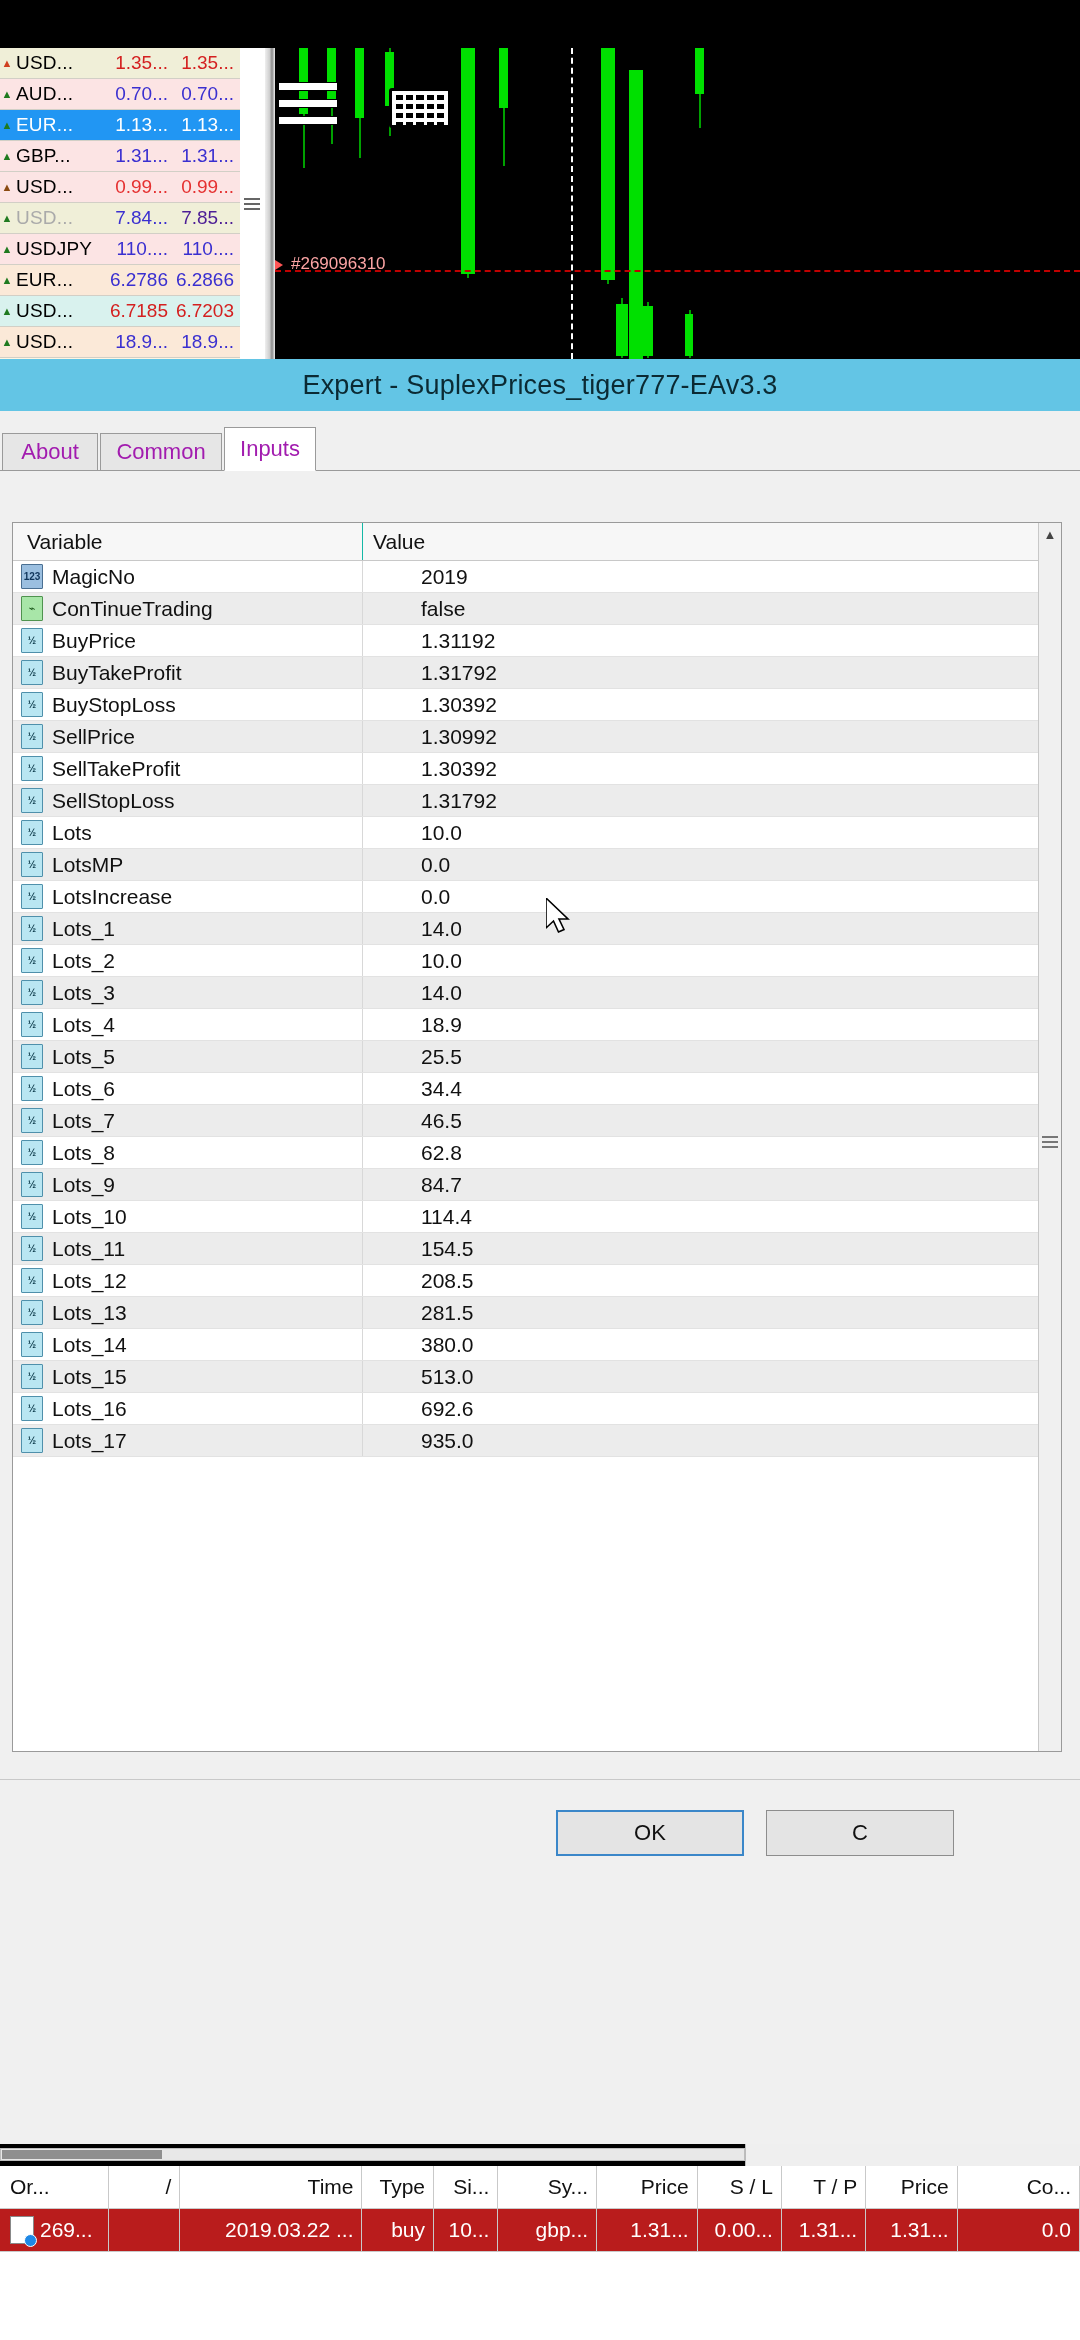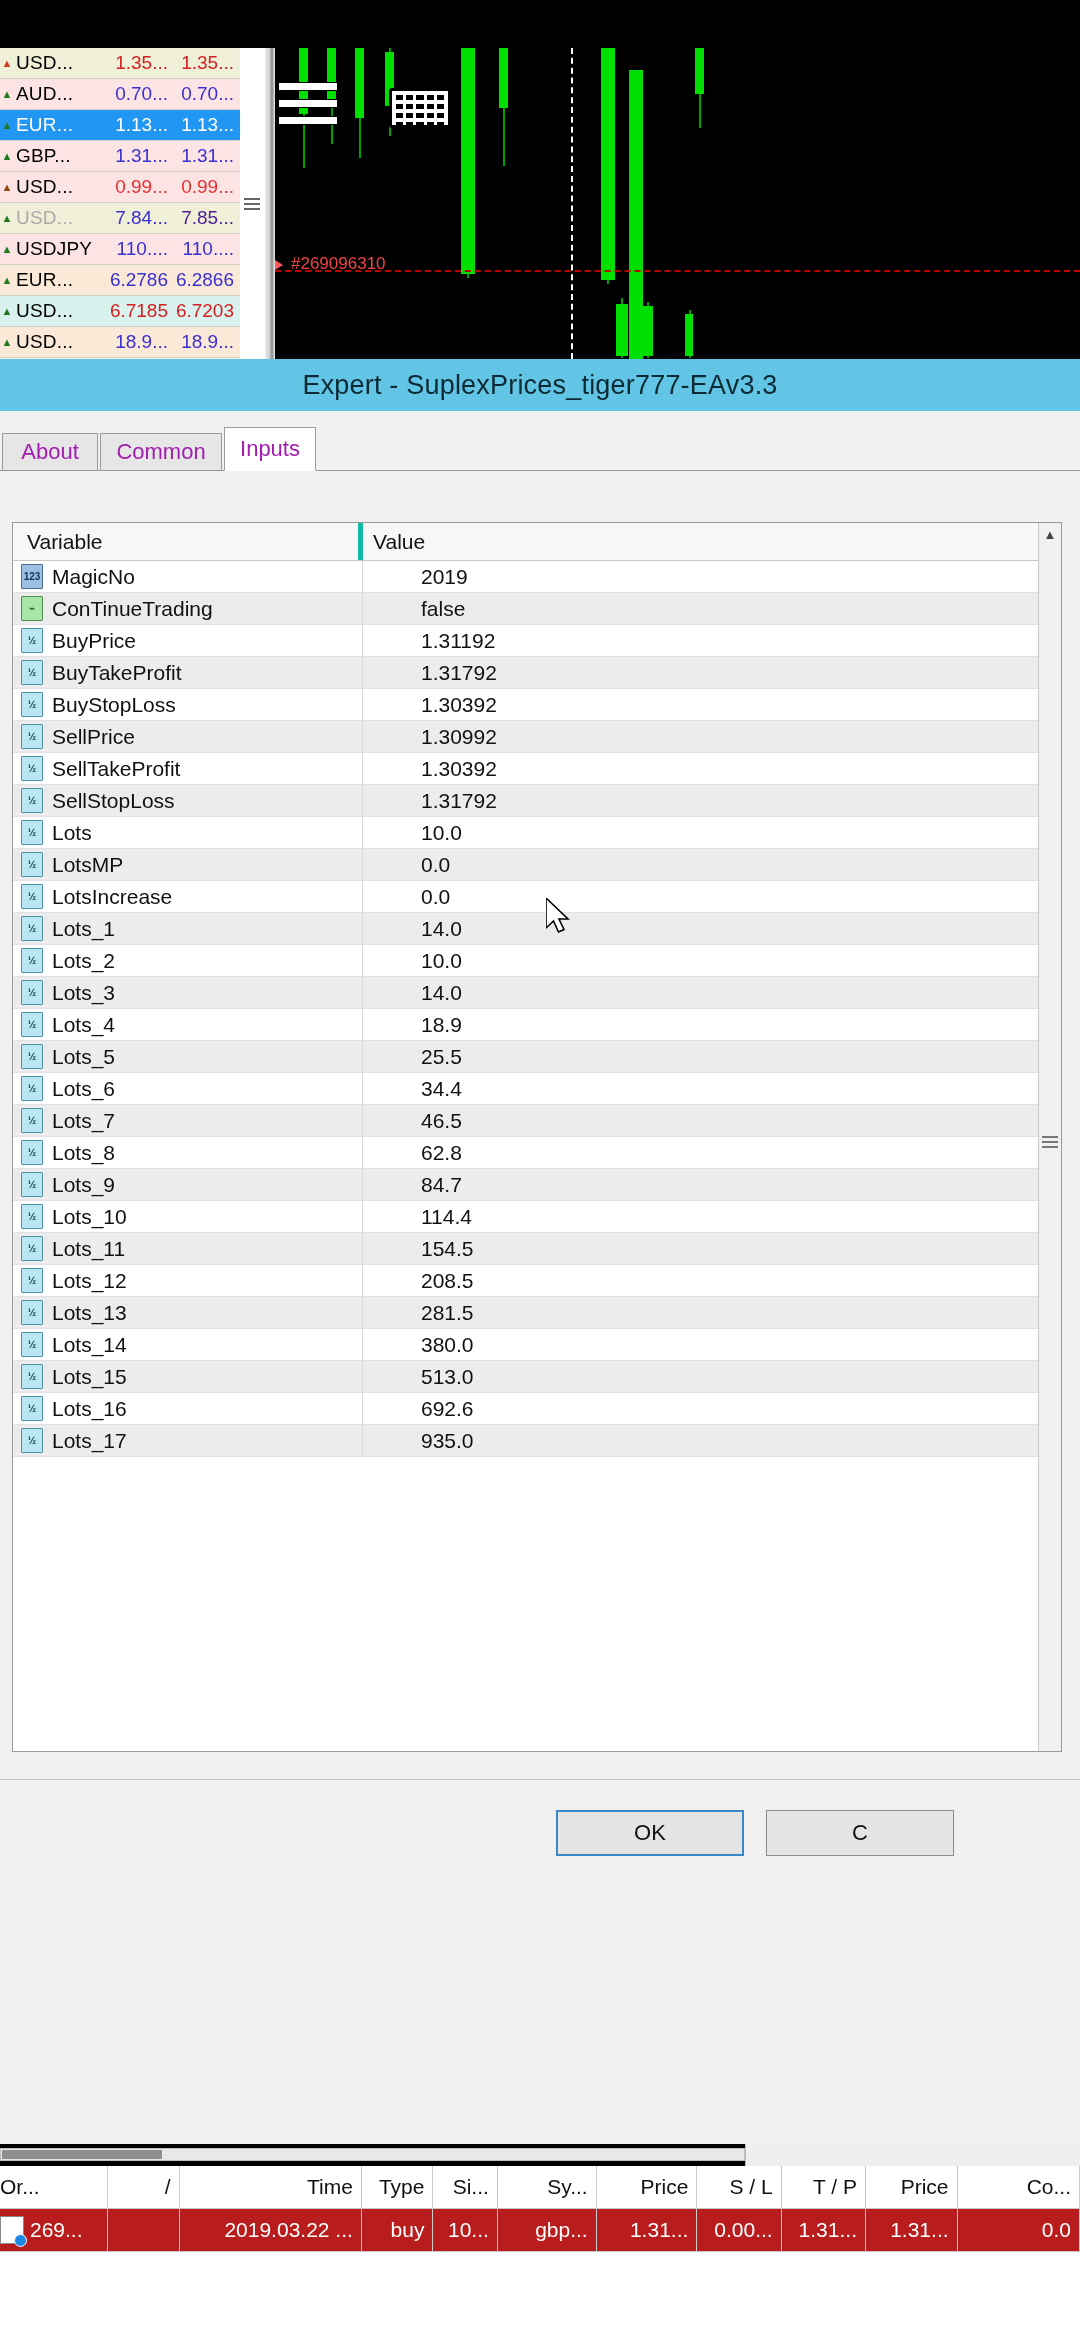--- a/index.html
+++ b/index.html
@@ -27,21 +27,21 @@
   .mw-grip i{display:block;height:2px;background:#666;margin:3px 1px;}
 
   .splitter{position:absolute;left:265px;top:48px;width:10px;height:311px;
     background:linear-gradient(to right,#efefef 0%,#cfcfcf 45%,#8a8a8a 70%,#efefef 100%);}
 
   .chart{position:absolute;left:275px;top:48px;width:805px;height:311px;background:#000;overflow:hidden;}
   .cndl{position:absolute;background:#00e000;}
   .cwick{position:absolute;background:#00a000;width:2px;}
   .dashline{position:absolute;left:0;right:0;height:0;border-top:2px dashed #c00000;}
   .vline{position:absolute;top:0;bottom:0;width:0;border-left:2px dashed #ffffff;}
-  .ordlabel{position:absolute;color:#ef4444;font-size:17px;white-space:nowrap;text-shadow:0 0 2px #000;font-family:"Liberation Sans",sans-serif;}
+  .ordlabel{position:absolute;color:#fca5a5;font-size:17px;white-space:nowrap;text-shadow:0 0 2px #000;font-family:"Liberation Sans",sans-serif;}
   .leftarrow{position:absolute;width:0;height:0;border-top:5px solid transparent;border-bottom:5px solid transparent;border-left:8px solid #ff5555;}
 
   .ovl-ham{position:absolute;left:278px;top:82px;width:60px;height:48px;}
   .ovl-ham i{display:block;height:9px;background:#fff;border:1px solid #000;margin-bottom:8px;box-sizing:border-box;}
   .ovl-kbd{position:absolute;left:389px;top:88px;width:62px;height:40px;background:#fff;border:3px solid #000;border-radius:3px;box-sizing:border-box;}
   .ovl-kbd .kr{display:flex;gap:3px;margin:4px 4px 0 4px;}
   .ovl-kbd .kr b{flex:1;height:5px;background:#000;display:block;}
 
   
   .dlg{position:absolute;left:0;top:359px;width:1080px;height:1785px;background:#f0f0f0;}
@@ -49,21 +49,21 @@
   .dlg-title span{font-size:27px;color:#0b2a33;letter-spacing:.2px;}
 
   .tabstrip{position:relative;height:46px;background:#f0f0f0;margin-top:14px;padding-left:0;}
   .tabline{position:absolute;left:0;right:0;bottom:0;border-bottom:1px solid #9a9a9a;}
   .tab{position:absolute;bottom:0;height:38px;display:flex;align-items:center;justify-content:center;
     font-size:22px;color:#a21caf;background:#e6e6e6;border:1px solid #9a9a9a;box-sizing:border-box;}
   .tab.active{background:#fff;border-bottom:1px solid #fff;height:44px;z-index:3;}
 
   .grid-wrap{position:absolute;left:12px;top:163px;width:1050px;height:1230px;background:#fff;border:1px solid #9a9a9a;box-sizing:border-box;overflow:hidden;}
   .ghead{display:flex;height:38px;background:#f7f7f7;border-bottom:1px solid #c8c8c8;font-size:21px;color:#111;box-sizing:border-box;}
-  .ghead .c1{width:350px;padding-left:14px;display:flex;align-items:center;border-right:5px solid #14b8a6;box-sizing:border-box;}
+  .ghead .c1{width:350px;padding-left:14px;display:flex;align-items:center;border-right:1px solid #14b8a6;box-sizing:border-box;}
   .ghead .c2{flex:1;padding-left:10px;display:flex;align-items:center;}
   .grow{display:flex;height:32px;font-size:21px;color:#111;box-sizing:border-box;border-bottom:1px solid #e2e2e2;gap:48px;}
   .grow.alt{background:#ececec;}
   .grow .c1{width:350px;display:flex;align-items:center;padding-left:8px;border-right:1px solid #d8d8d8;box-sizing:border-box;}
   .grow .c2{flex:1;display:flex;align-items:center;padding-left:10px;}
   .vicon{width:20px;height:23px;margin-right:9px;flex:0 0 20px;border:1px solid #6b8fb0;border-radius:1px;
     display:flex;align-items:center;justify-content:center;font-size:11px;color:#0b3c5d;background:#bfe4f2;}
   .vicon.int{background:#9bbfe0;border-color:#4a6f92;color:#10365c;font-size:10px;font-weight:bold;}
   .vicon.bool{background:#a8e6a8;border-color:#4f934f;color:#0c4a0c;}
   .vicon.flt{background:#b9e6f2;border-color:#4f90ab;color:#0c3a4a;font-size:10px;font-weight:bold;}
@@ -82,21 +82,21 @@
   .term{position:absolute;left:0;top:2144px;width:1080px;height:196px;background:#000;}
   .term-scrollrow{position:absolute;left:0;top:0;width:1080px;height:22px;background:#000;}
   .term-scrollrow .track{position:absolute;left:0;top:4px;width:745px;height:13px;background:#e8e8e8;border:1px solid #bdbdbd;box-sizing:border-box;}
   .term-scrollrow .thumb{position:absolute;left:2px;top:6px;width:160px;height:9px;background:#8f8f8f;}
   .term-scrollrow .right{position:absolute;left:745px;top:0;width:335px;height:22px;background:#efefef;border-left:1px solid #bbb;box-sizing:border-box;}
   .term-grid{position:absolute;left:0;top:22px;width:1080px;height:174px;background:#fff;}
   .trow{display:flex;height:43px;align-items:center;font-size:21px;box-sizing:border-box;border-bottom:1px solid #c9c9c9;}
   .trow.hdr{background:#fff;color:#111;}
   .trow.sel{background:#b91c1c;color:#fff;}
   .tcell{border-right:1px solid #c9c9c9;height:100%;display:flex;align-items:center;justify-content:flex-end;padding-right:8px;box-sizing:border-box;overflow:hidden;white-space:nowrap;}
-  .tcell.lft{justify-content:flex-start;}
+  .tcell.lft{justify-content:flex-start;padding-left:10px;}
   .ordicon{width:22px;height:26px;background:#fff;border:1px solid #888;position:relative;margin-right:6px;flex:0 0 22px;}
   .ordicon:after{content:"";position:absolute;right:-4px;bottom:-4px;width:11px;height:11px;border-radius:50%;background:#1e88e5;border:1px solid #fff;}
 
   .cursor{position:absolute;left:546px;top:898px;width:0;height:0;z-index:50;}
   .cursor svg{position:absolute;left:0;top:0;}
 </style>
 </head>
 <body>
 
 <div id="root">

